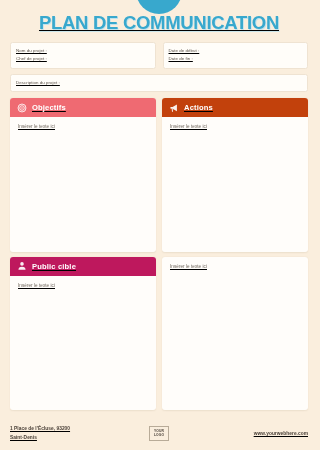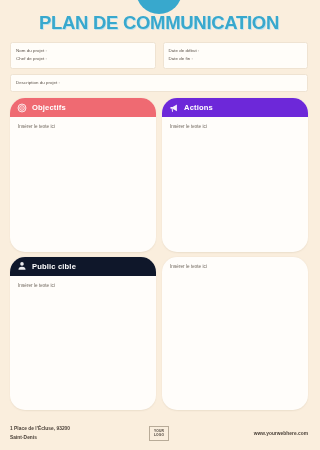--- a/index.html
+++ b/index.html
@@ -15,20 +15,21 @@
     background: #faeedd;
     position: relative;
   }
 
   .page {
     position: absolute;
     inset: 0;
     background: #faeedd;
     display: flex;
     flex-direction: column;
+    text-decoration: underline;
   }
 
   
   .header-deco {
     position: absolute;
     top: -16px;
     left: 50%;
     transform: translateX(-50%);
     width: 46px;
     height: 30px;
@@ -97,21 +98,21 @@
     display: grid;
     grid-template-columns: 1fr 1fr;
     grid-template-rows: 1fr 1fr;
     gap: 5px 6px;
     padding: 6px 10px 6px 10px;
     min-height: 0;
   }
 
   .card {
     background: #fffdfa;
-    border-radius: 15px;
+    border-radius: 3px;
     display: flex;
     flex-direction: column;
     overflow: hidden;
     box-shadow: 0 0.5px 1.5px rgba(120, 100, 70, 0.10);
     min-height: 0;
   }
 
   .card-head {
     display: flex;
     align-items: center;
@@ -237,34 +238,34 @@
           <circle cx="12" cy="12" r="1.8" fill="#ffffff"></circle>
         </svg>
         <span class="card-title">Objectifs</span>
       </div>
       <div class="card-body">
         <div class="card-placeholder">Insérer le texte ici</div>
       </div>
     </div>
 
     <div class="card">
-      <div class="card-head" style="background:#6d28d9">
+      <div class="card-head" style="background:#c2410c">
         <svg class="icon" viewBox="0 0 24 24" aria-hidden="true">
           <path d="M19 3.5 L8.5 9.5 L5 9.5 Q3 9.5 3 11.5 Q3 13.5 5 13.5 L8.5 13.5 L19 19.5 Z" fill="#ffffff"></path>
           <path d="M6.5 14 L8.8 14 L9.8 21 L7.2 21 Z" fill="#ffffff"></path>
         </svg>
         <span class="card-title">Actions</span>
       </div>
       <div class="card-body">
         <div class="card-placeholder">Insérer le texte ici</div>
       </div>
     </div>
 
     <div class="card">
-      <div class="card-head" style="background:#0f172a">
+      <div class="card-head" style="background:#be185d">
         <svg class="icon" viewBox="0 0 24 24" aria-hidden="true">
           <circle cx="12" cy="7" r="4.3" fill="#ffffff"></circle>
           <path d="M3.5 21 Q3.5 13.5 12 13.5 Q20.5 13.5 20.5 21 Z" fill="#ffffff"></path>
         </svg>
         <span class="card-title">Public cible</span>
       </div>
       <div class="card-body">
         <div class="card-placeholder">Insérer le texte ici</div>
       </div>
     </div>

